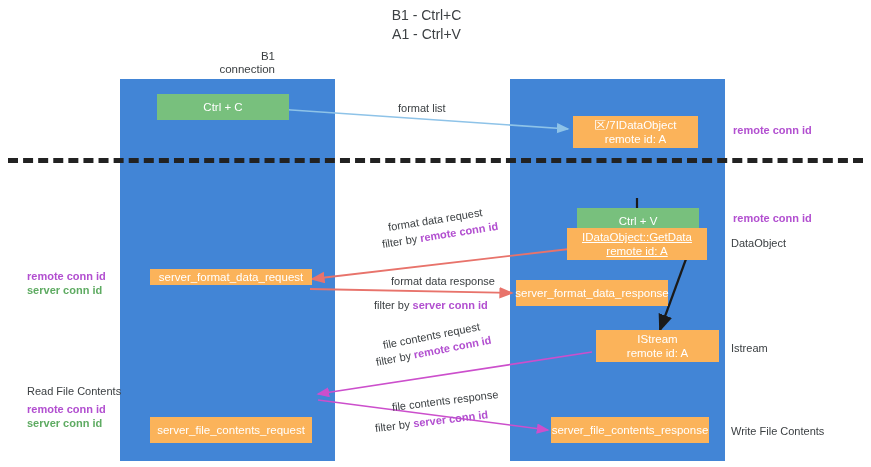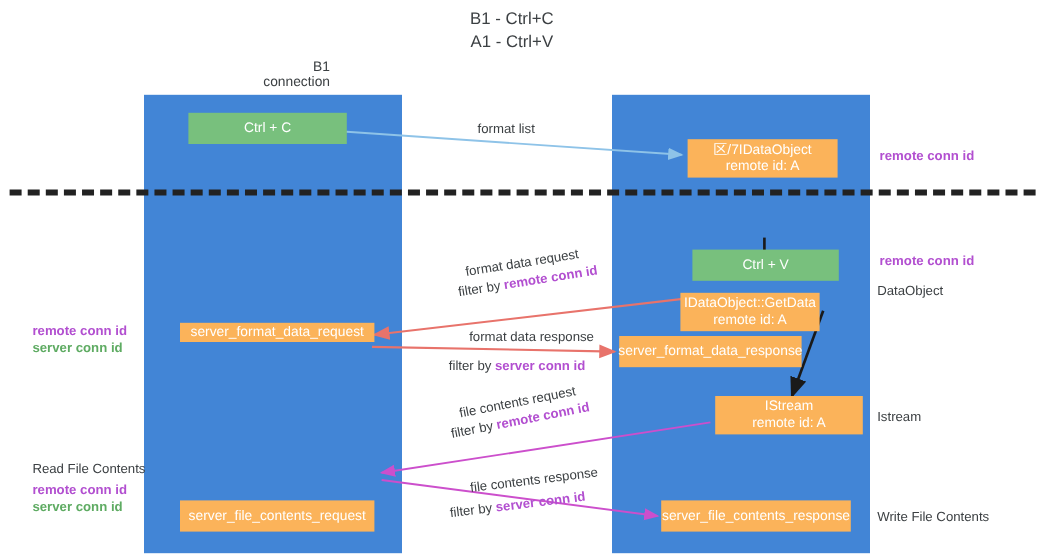--- a/index.html
+++ b/index.html
@@ -157,21 +157,21 @@
 
   <div class="node orange" style="left:573px; top:116px; width:125px; height:32px;">
     <div>区/7IDataObject</div>
     <div>remote id: A</div>
   </div>
 
   <div class="node green" style="left:577px; top:172px; width:122px; height:26px;margin-top:36px;">
     <div>Ctrl + V</div>
   </div>
 
-  <div class="node orange" style="left:567px; top:244px; width:116px; height:32px;">
+  <div class="node orange" style="left:567px; top:228px; width:140px; height:32px;text-decoration:underline;">
     <div>IDataObject::GetData</div>
     <div>remote id: A</div>
   </div>
 
   <div class="node orange" style="left:150px; top:269px; width:162px; height:16px;">
     <div>server_format_data_request</div>
   </div>
 
   <div class="node orange" style="left:516px; top:280px; width:152px; height:26px;">
     <div>server_format_data_response</div>

